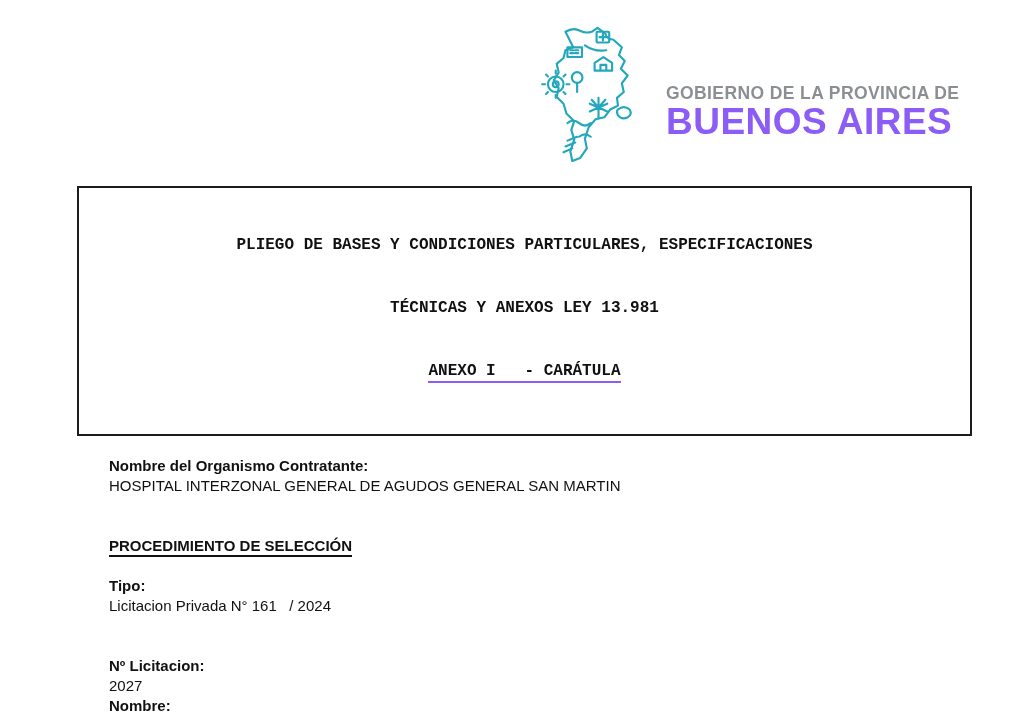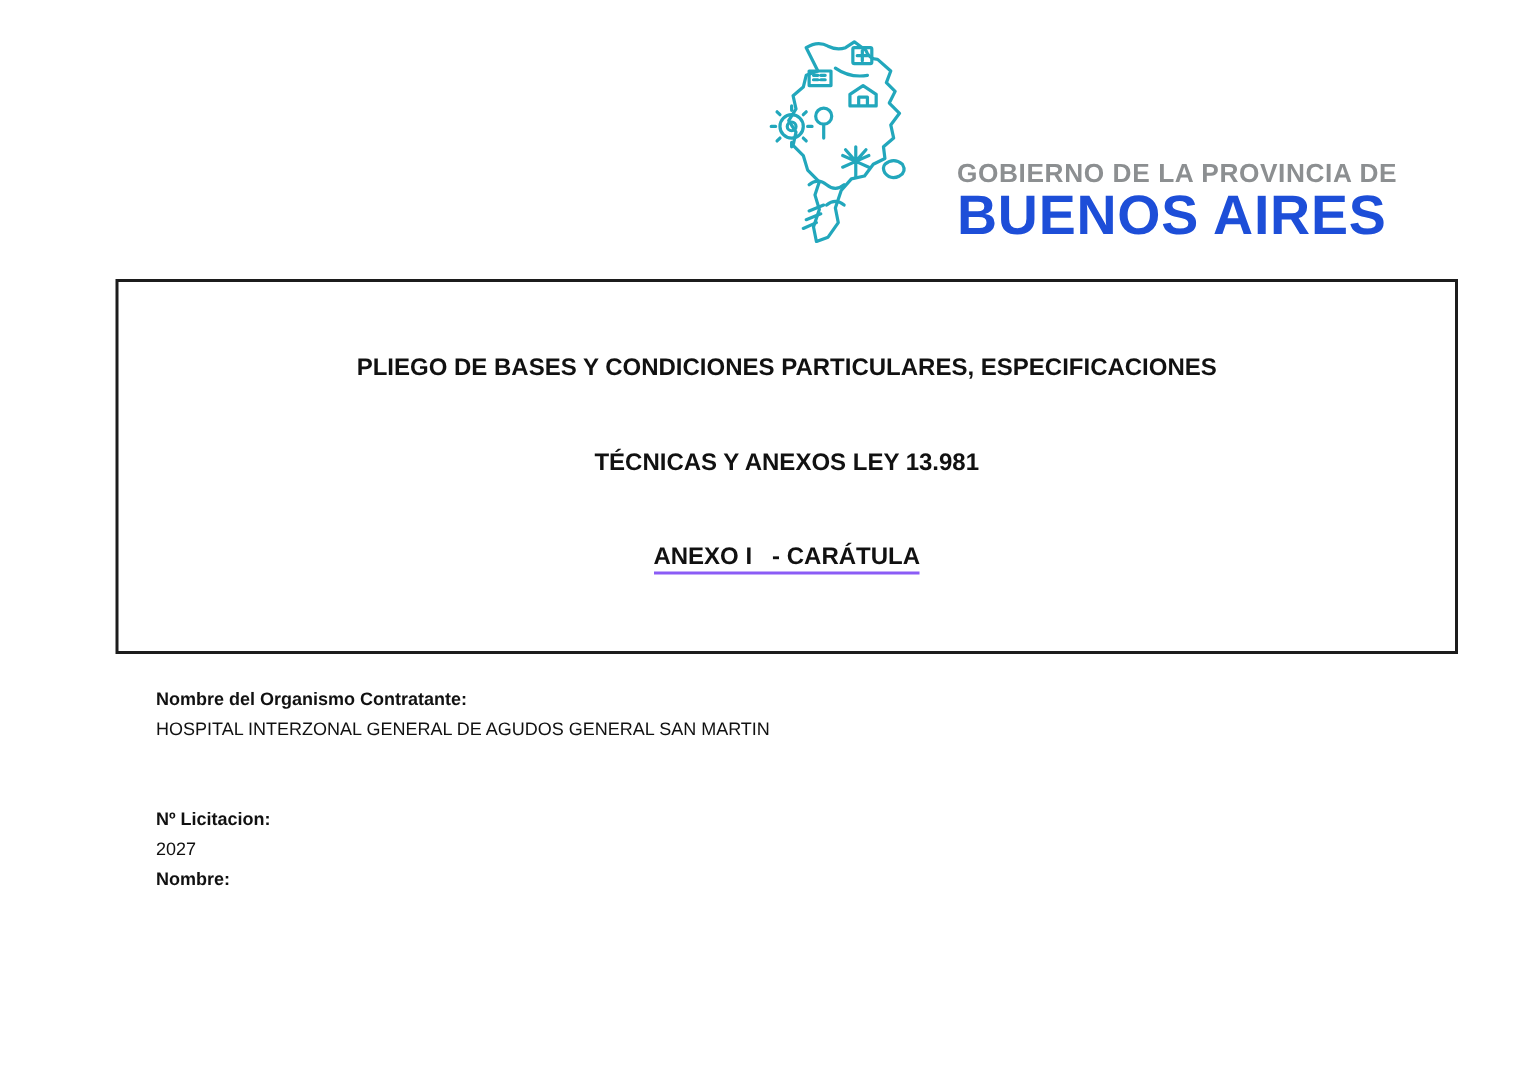--- a/index.html
+++ b/index.html
@@ -7,48 +7,49 @@
   body {
     width: 1024px; height: 715px; overflow: hidden;
     background: #ffffff;
     font-family: "Liberation Sans", "DejaVu Sans", sans-serif;
     color: #111111;
   }
   .page { position: relative; width: 1024px; height: 715px; }
 
   
   .logo {
-    position: absolute; top: 24px; left: 510px;
-    display: flex; align-items: flex-end;
+    position: absolute; top: 24px; left: 538px;
+    display: flex; align-items: center;
   }
   .logo-map { display: block; }
   .logo-text { margin-left: 6px; margin-top: 38px; }
   .logo-gov {
     font-size: 17.5px; font-weight: 700; letter-spacing: 0.4px;
     color: #8C8F91; line-height: 19px; white-space: nowrap;
   }
   .logo-name {
     font-size: 37px; font-weight: 700; letter-spacing: 0.5px;
-    color: #1d4ed8; line-height: 37px; white-space: nowrap;
+    color: #8b5cf6; line-height: 37px; white-space: nowrap;
   }
 
   
   .content { margin-left: 84px; width: 876px; padding-top: 186px; }
 
   .title-box {
     margin-left: -7px; width: 895px;
     border: 2px solid #1c1c1c;
     padding: 5px 10px 10px 10px;
     text-align: center;
     font-size: 16px; font-weight: 700; line-height: 21px;
     white-space: pre-wrap;
+    font-family: Liberation Mono, monospace;
   }
   .u3 { border-bottom: 2px solid #8b5cf6; padding-bottom: 1px; }
 
-  p.block { margin: 0; font-size: 12px; line-height: 20px; white-space: pre-wrap; }
+  p.block { margin: 0; font-size: 15px; line-height: 20px; white-space: pre-wrap; }
   .b { font-weight: 700; }
   .v { font-weight: 400; }
   .uh { border-bottom: 2.5px solid #111; padding-bottom: 1px; }
 
   .mt-organismo   { margin-top: 10px; }
   .mt-proc        { margin-top: 24px; }
   .mt-ejercicio   { margin-top: 25px; }
 </style>
 </head>
 <body>
@@ -89,20 +90,25 @@
       <div>PLIEGO DE BASES Y CONDICIONES PARTICULARES, ESPECIFICACIONES</div>
       <div>TÉCNICAS Y ANEXOS LEY 13.981</div>
       <div><span class="u3">ANEXO I   - CARÁTULA</span></div>
     </div>
 
     <p class="block mt-organismo">
       <span class="b">Nombre del Organismo Contratante:</span>
       <span class="v">HOSPITAL INTERZONAL GENERAL DE AGUDOS GENERAL SAN MARTIN</span>
     </p>
 
+    <p class="block mt-proc">
+      <span class="b uh">PROCEDIMIENTO DE SELECCIÓN</span><br>
+      <span class="b">Tipo:</span>
+      <span class="v">Licitacion Privada N° 161   / 2024</span>
+    </p>
 
     <p class="block mt-ejercicio">
       <span class="b">Nº Licitacion:</span>
       <span class="v">2027</span>
       <span class="b">Nombre:</span>
       
       
       
     </p>
 

